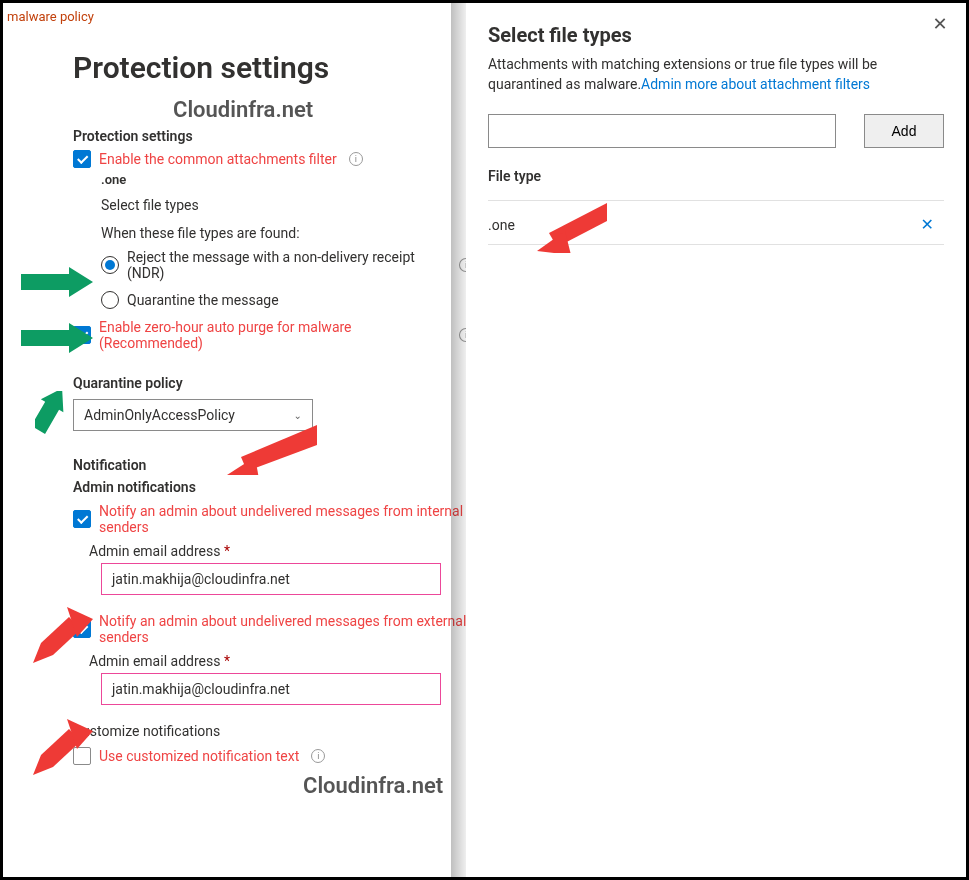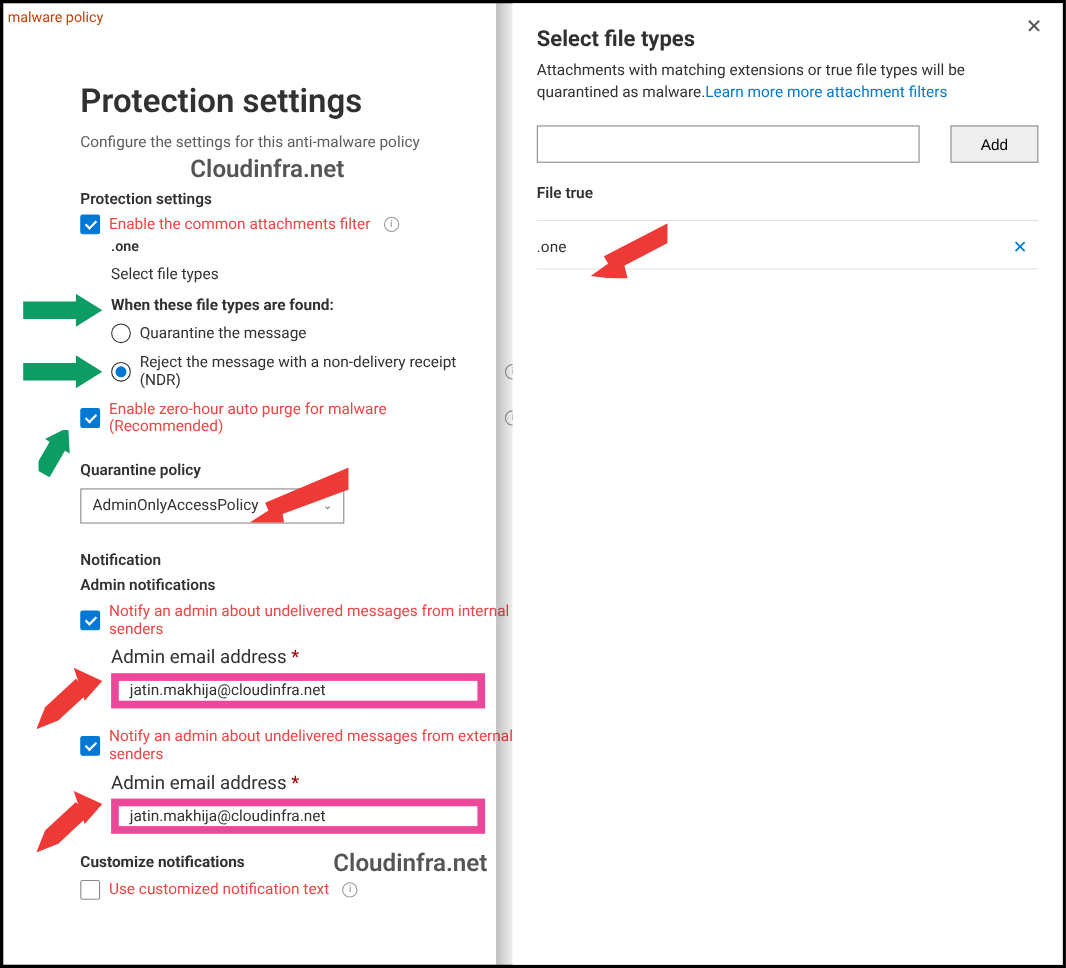--- a/index.html
+++ b/index.html
@@ -15,21 +15,21 @@
     border: 3px solid #000;
   }
   .crumb-bar {
     position: absolute;
     top: 6px; left: 4px;
     font-size: 13px;
     color: #c2410c;
   }
   .left-panel {
     position: absolute;
-    top: 72px;
+    top: 47px;
     left: 70px;
     width: 400px;
   }
   .page-title {
     font-size: 30px;
     font-weight: 600;
     color: #323130;
     margin-bottom: 12px;
   }
   .subtitle {
@@ -94,21 +94,21 @@
     align-items: center;
     justify-content: center;
     font-size: 9px;
     color: #888;
     margin-left: 4px;
   }
   .indent1 { margin-left: 28px; }
   .small-bold { font-weight: 600; font-size: 13px; }
   .link-style { color: #323130; margin-top:10px; margin-bottom:10px; }
   .subhead {
-    font-weight: 700;
+    font-weight: 400;
     margin-top: 12px;
     margin-bottom: 8px;
     font-size: 14px;
   }
   .radio-row {
     display: flex;
     align-items: center;
     gap: 8px;
     margin-bottom: 10px;
     margin-left: 28px;
@@ -138,27 +138,27 @@
     justify-content: space-between;
     padding: 0 10px;
     font-size: 14px;
     color: #323130;
     margin-bottom: 8px;
   }
   .chevron { font-size: 10px; color: #666; }
   .muted { color: #605e5c; font-size:14px; line-height:1.4; }
   .notif-head { font-weight:600; margin-top:26px; margin-bottom:2px; }
   .sub-notif { font-weight:600; margin-bottom:8px; margin-top:6px; }
-  .field-label { margin-left:28px; margin-top:8px; font-size:17px; }
+  .field-label { margin-left:16px; margin-top:8px; font-size:14px; }
   .req { color:#a80000; }
   .text-input {
     margin-left: 28px;
     width: 340px;
     height: 32px;
-    border: 7px solid #ec4899;
+    border: 1px solid #ec4899;
     padding: 0 10px;
     font-size: 14px;
     display: flex;
     align-items: center;
     margin-top: 4px;
     margin-bottom: 18px;
   }
   .vertical-shadow {
     position: absolute;
     left: 448px;
@@ -214,44 +214,43 @@
   .arrow { position:absolute; z-index:10; }
   .arrow svg { display:block; }
 </style>
 </head>
 <body>
 
 <div class="crumb-bar">malware policy</div>
 
 <div class="left-panel">
   <h1 class="page-title">Protection settings</h1>
-  <div class="subtitle">Configure the settings for this anti-malware policy</div>
   <div class="watermark">Cloudinfra.net</div>
 
   <div class="section-head">Protection settings</div>
 
   <div class="chk-row">
     <span class="chk checked"></span>
     <span class="chk-label">Enable the common attachments filter</span>
     <span class="info-icon">i</span>
   </div>
   <div class="indent1 small-bold" style="margin-top:4px;">.one</div>
 
   <div class="indent1 link-style">Select file types</div>
 
   <div class="indent1 subhead">When these file types are found:</div>
 
   <div class="radio-row">
-    <span class="radio"></span>
-    <span>Quarantine the message</span>
-  </div>
-  <div class="radio-row">
     <span class="radio selected"></span>
     <span>Reject the message with a non-delivery receipt (NDR)</span>
     <span class="info-icon">i</span>
+  </div>
+  <div class="radio-row">
+    <span class="radio"></span>
+    <span>Quarantine the message</span>
   </div>
 
   <div class="chk-row" style="margin-top:4px;">
     <span class="chk checked"></span>
     <span class="chk-label">Enable zero-hour auto purge for malware (Recommended)</span>
     <span class="info-icon">i</span>
   </div>
 
   <div class="qp-label">Quarantine policy</div>
   <div class="select-box">
@@ -289,27 +288,27 @@
 </div>
 
 <div class="watermark2">Cloudinfra.net</div>
 
 <div class="vertical-shadow"></div>
 
 <div class="flyout">
   <div class="close-x">✕</div>
   <div class="fly-title">Select file types</div>
   <div class="fly-desc">
-    <span>Attachments with matching extensions or true file types will be quarantined as malware.</span><a href="#">Learn more more attachment filters</a>
+    <span>Attachments with matching extensions or true file types will be quarantined as malware.</span><a href="#">Admin more about attachment filters</a>
   </div>
   <div class="fly-row">
     <input class="fly-input" style="">
     <button class="add-btn">Add</button>
   </div>
-  <span class="ft-label">File true</span>
+  <span class="ft-label">File type</span>
   <div class="ft-divider"></div>
   <div class="ft-row">
     <span>.one</span>
     <span class="remove-x">✕</span>
   </div>
 </div>
 
 <div class="arrow" style="left:18px; top:264px;">
   <svg width="72" height="30">
       <polygon points="0,7 48,7 48,0 72,15 48,30 48,23 0,23" fill="#0d9c63"></polygon>

